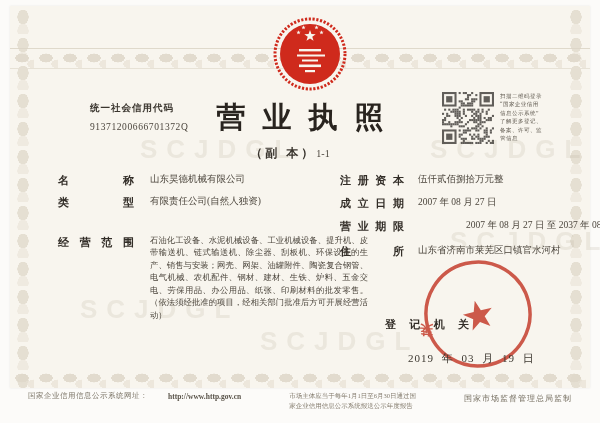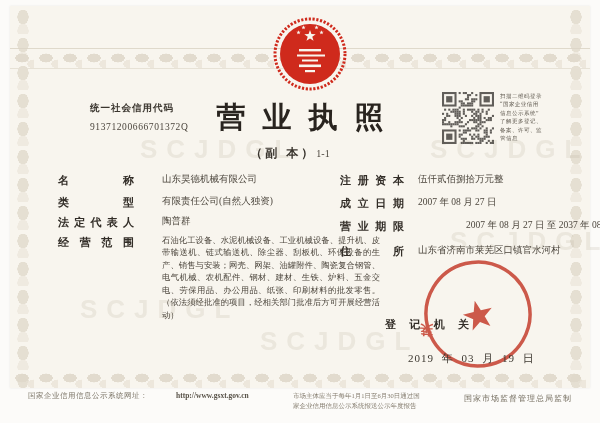--- a/index.html
+++ b/index.html
@@ -62,39 +62,39 @@
   }
   
   .row{position:absolute; display:flex; align-items:flex-start;}
   .f-label{
     font-weight:700; color:#322d27; font-size:11px; flex:none;
     text-align:justify; text-align-last:justify; letter-spacing:0;
   }
   .lab-l{width:76px;}
   .lab-r{width:64px;}
   .f-value{font-size:9.5px; color:#4b453c; line-height:1.4;}
-  .val-l{margin-left:28px;}
+  .val-l{margin-left:16px;}
   .val-r{margin-left:14px;}
   .scope-val{width:218px; font-size:8.3px; line-height:1.5; text-align:justify;}
   
   .registry{position:absolute; left:375px; top:311px;}
   .seal{
     position:absolute; left:408px; top:248px; width:120px; height:120px;
     transform:rotate(-14deg); opacity:.88; pointer-events:none;
   }
   .issue-date{
     position:absolute; left:398px; top:345px; font-size:11px; color:#3d3831;
     letter-spacing:1px; word-spacing:4px;
   }
   
   .footer{
     position:absolute; left:0; right:0; bottom:6px; height:26px;
     display:flex; justify-content:space-between; align-items:flex-start; padding:4px 28px 0 28px;
   }
-  .foot-left{display:flex; gap:28px; align-items:flex-start;}
+  .foot-left{display:flex; gap:20px; align-items:center;}
   .foot-label{font-size:7.5px; color:#7e776a; letter-spacing:.5px;}
   .foot-url{font-size:7.5px; color:#575147; font-weight:600;}
   .foot-center{font-size:6.5px; line-height:1.5; color:#847c6e; white-space:pre-line;}
   .foot-right{font-size:8px; color:#736c5e; letter-spacing:1px; margin-top:2px;}
 </style>
 </head>
 <body>
 
 <div id="page">
 
@@ -347,24 +347,20 @@
     </div>
 
     <div class="row" style="left:48px; top:167px;">
       <span class="f-label lab-l">名称</span>
       <span class="f-value val-l">山东昊德机械有限公司</span>
     </div>
     <div class="row" style="left:48px; top:189px;">
       <span class="f-label lab-l">类型</span>
       <span class="f-value val-l">有限责任公司(自然人独资)</span>
     </div>
-    <div class="row" style="left:48px; top:209px;">
-      <span class="f-label lab-l">法定代表人</span>
-      <span class="f-value val-l">陶普群</span>
-    </div>
     <div class="row" style="left:330px; top:167px;">
       <span class="f-label lab-r">注册资本</span>
       <span class="f-value val-r">伍仟贰佰捌拾万元整</span>
     </div>
 
     <div class="row" style="left:48px; top:229px;">
       <span class="f-label lab-l">经营范围</span>
       <span class="f-value val-l scope-val">石油化工设备、水泥机械设备、工业机械设备、提升机、皮带输送机、链式输送机、除尘器、刮板机、环保设备的生产、销售与安装；网壳、网架、油罐附件、陶瓷复合钢管、电气机械、农机配件、钢材、建材、生铁、炉料、五金交电、劳保用品、办公用品、纸张、印刷材料的批发零售。（依法须经批准的项目，经相关部门批准后方可开展经营活动）</span>
     </div>
     <div class="row" style="left:330px; top:190px;">
@@ -392,20 +388,20 @@
       </text>
       <use href="#star" fill="#c64434" transform="translate(60,62) scale(2.6)"></use>
     </svg>
 
     <div class="issue-date">2019 年 03 月 19 日</div>
   </div>
 
   <div class="footer">
     <div class="foot-left">
       <span class="foot-label">国家企业信用信息公示系统网址：</span>
-      <span class="foot-url">http://www.gsxt.gov.cn</span>
+      <span class="foot-url">http://www.http.gov.cn</span>
     </div>
     <div class="foot-center">市场主体应当于每年1月1日至6月30日通过国
 家企业信用信息公示系统报送公示年度报告</div>
     <div class="foot-right">国家市场监督管理总局监制</div>
   </div>
 
 </div>
 
 </body></html>

